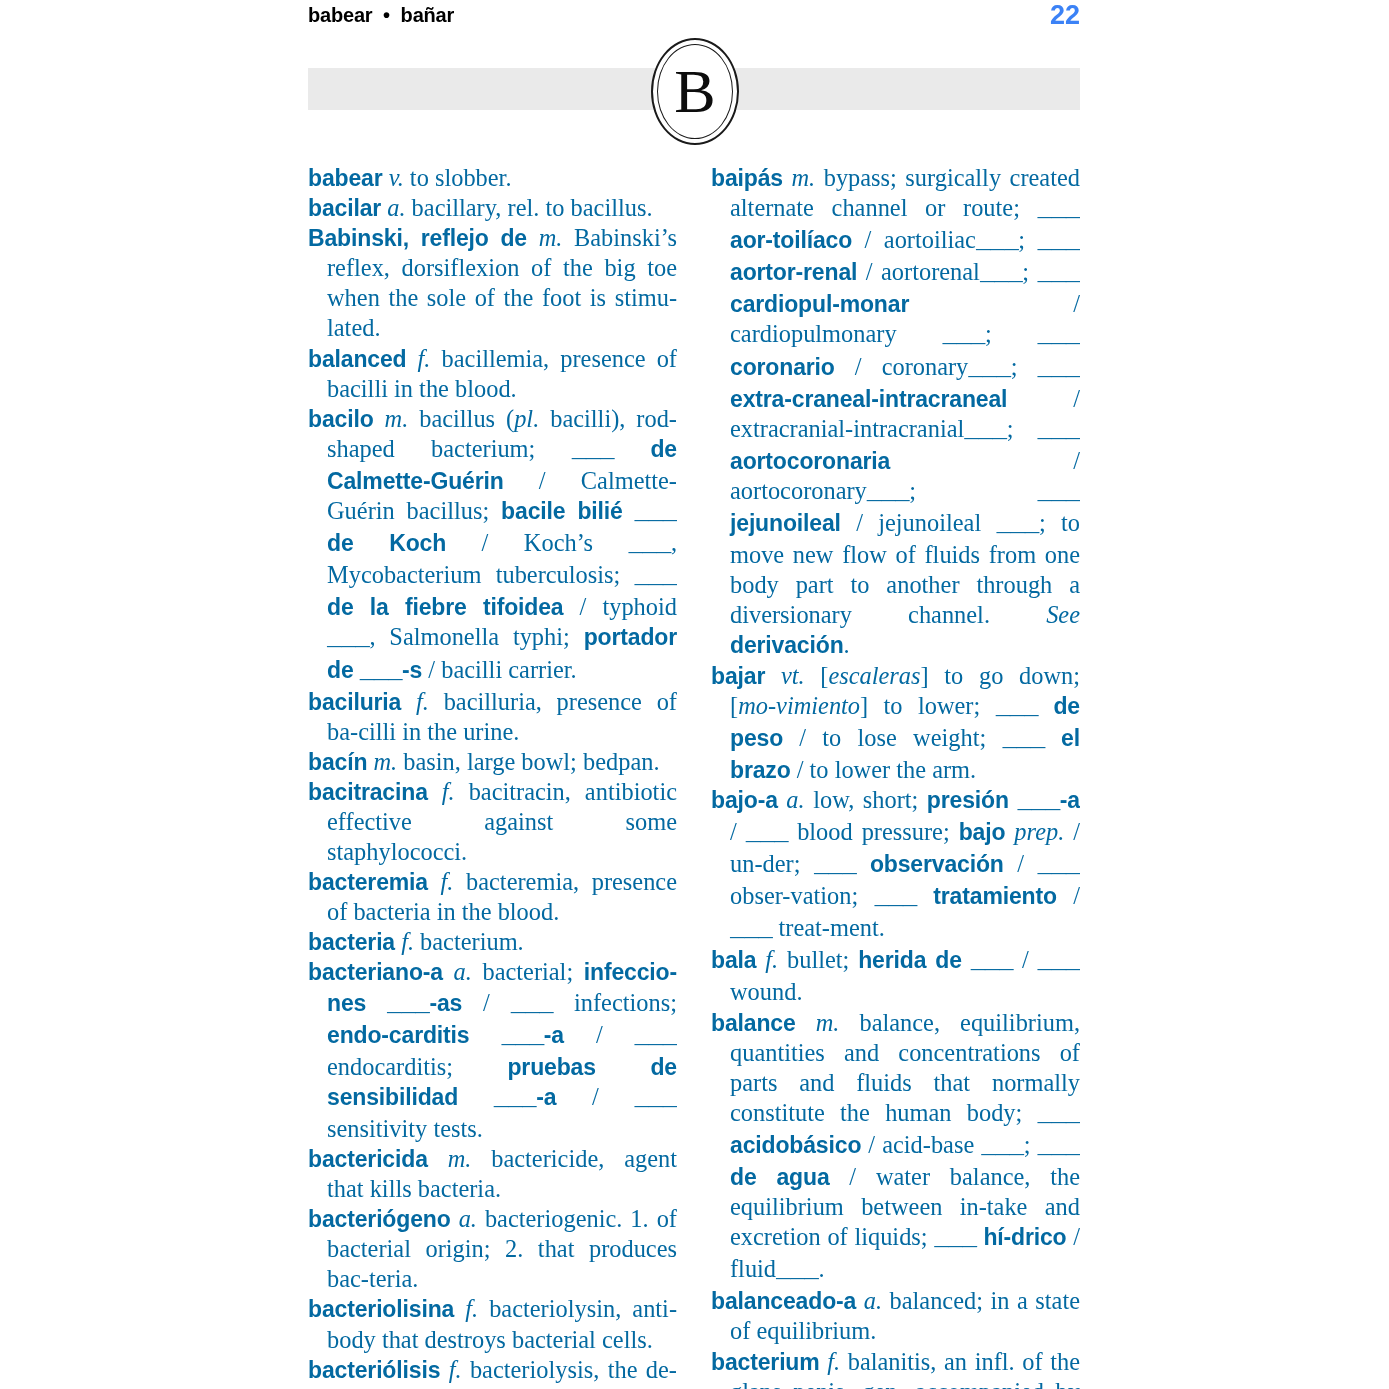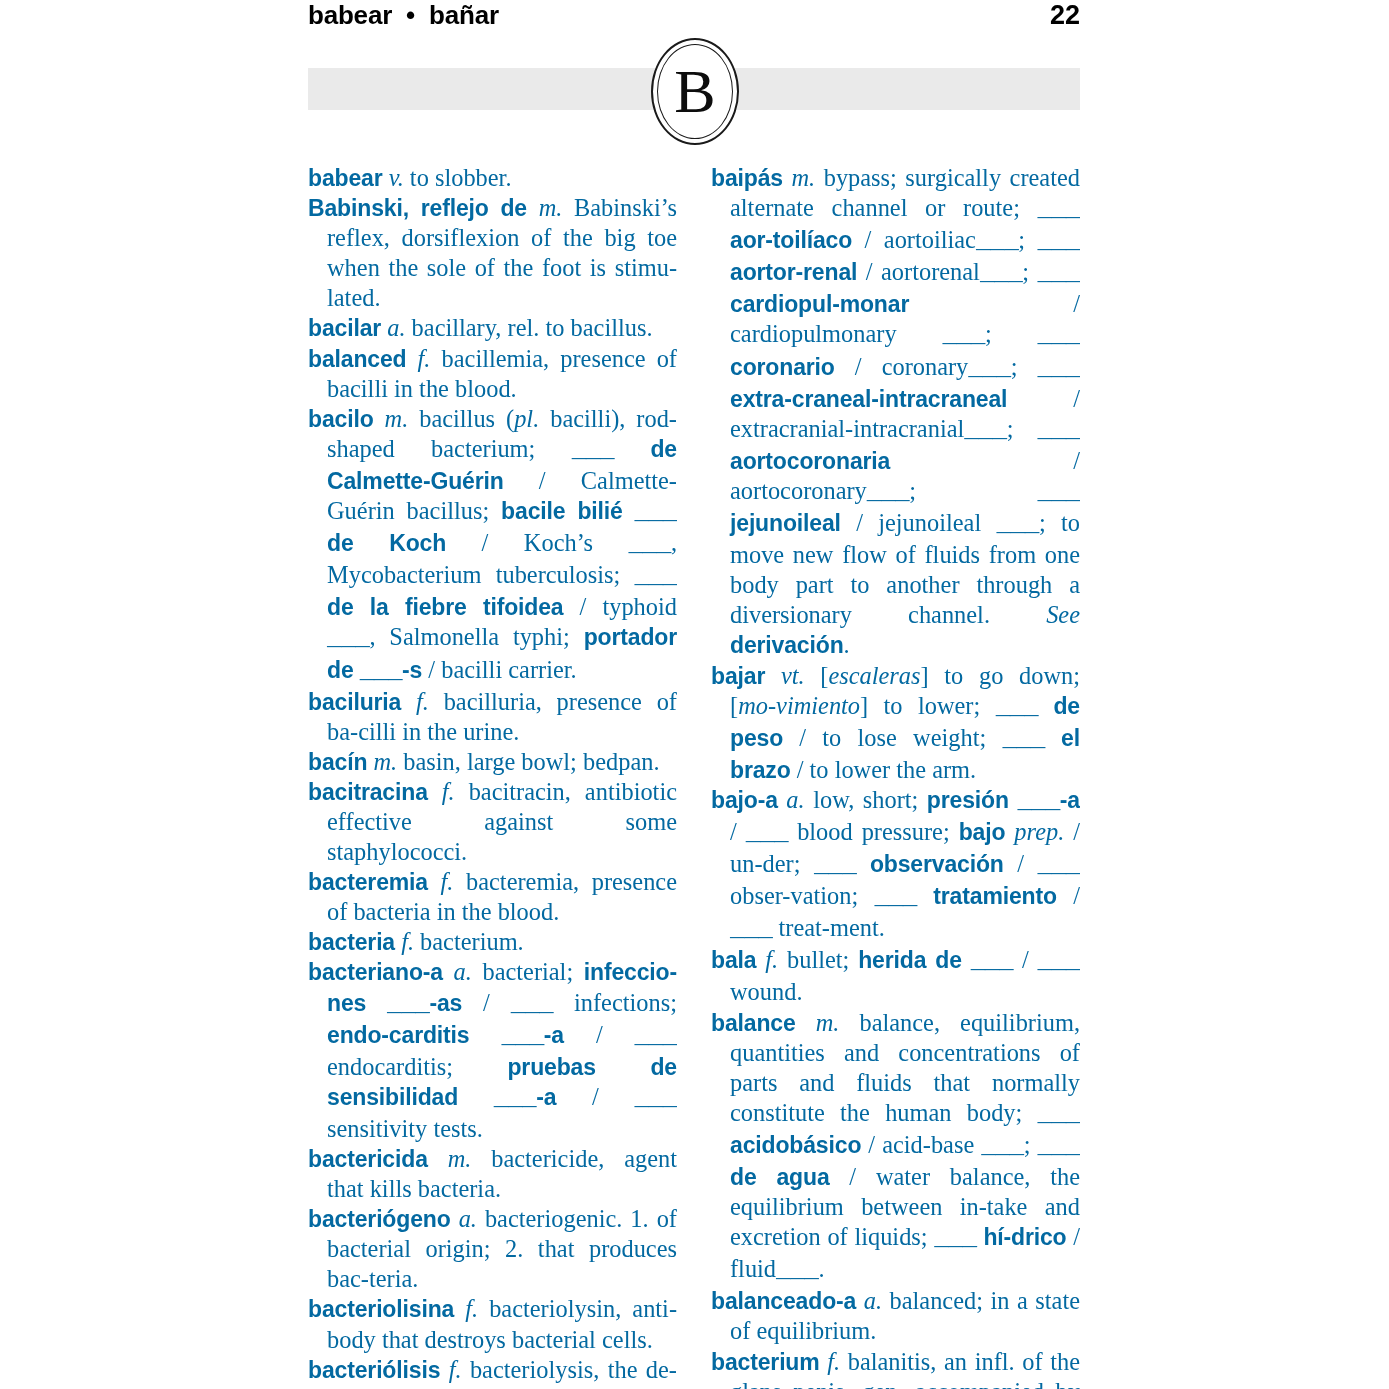--- a/index.html
+++ b/index.html
@@ -23,31 +23,31 @@
     right: 309px;
     top: 0px;
     height: 34px;
     display: flex;
     align-items: flex-start;
     justify-content: space-between;
   }
   .runhead-title {
     font-family: "Liberation Sans", "DejaVu Sans", sans-serif;
     font-weight: bold;
-    font-size: 26px;
+    font-size: 20px;
     letter-spacing: -0.2px;
     color: #000;
     line-height: 30px;
     white-space: pre;
   }
   .runhead-folio {
     font-family: "Liberation Sans", "DejaVu Sans", sans-serif;
     font-weight: bold;
     font-size: 27px;
-    color: #000000;
+    color: #3b82f6;
     line-height: 30px;
   }
 
   
   .divider {
     position: absolute;
     left: 0;
     top: 34px;
     width: 1389px;
     height: 115px;
@@ -155,22 +155,22 @@
     <div class="divider-band"></div>
     <div class="letter-badge">
       <div class="letter-badge-inner"></div>
       <div class="letter-badge-glyph">B</div>
     </div>
   </div>
 
   <div class="columns">
     <div class="col">
         <p class="entry"><span class="hw">babear</span> <span class="it">v.</span> to slobber.</p>
+        <p class="entry"><span class="hw">bacilar</span> <span class="it">a.</span> bacillary, rel. to bacillus.</p>
         <p class="entry"><span class="hw">Babinski, reflejo de</span> <span class="it">m.</span> Babinski’s reflex, dorsiflexion of the big toe when the sole of the foot is stimu-lated.</p>
-        <p class="entry"><span class="hw">bacilar</span> <span class="it">a.</span> bacillary, rel. to bacillus.</p>
         <p class="entry"><span class="hw">balanced</span> <span class="it">f.</span> bacillemia, presence of bacilli in the blood.</p>
         <p class="entry"><span class="hw">bacilo</span> <span class="it">m.</span> bacillus (<span class="it">pl.</span> bacilli), rod-shaped bacterium; <span class="blank">___</span> <span class="b">de Calmette-Guérin</span> / Calmette-Guérin bacillus; <span class="b">bacile bilié</span> <span class="blank">___</span> <span class="b">de Koch</span> / Koch’s <span class="blank">___</span>, Mycobacterium tuberculosis; <span class="blank">___</span> <span class="b">de la fiebre tifoidea</span> / typhoid <span class="blank">___</span>, Salmonella typhi; <span class="b">portador de</span> <span class="blank">___</span><span class="b">-s</span> / bacilli carrier.</p>
         <p class="entry"><span class="hw">baciluria</span> <span class="it">f.</span> bacilluria, presence of ba-cilli in the urine.</p>
         <p class="entry"><span class="hw">bacín</span> <span class="it">m.</span> basin, large bowl; bedpan.</p>
         <p class="entry"><span class="hw">bacitracina</span> <span class="it">f.</span> bacitracin, antibiotic effective against some staphylococci.</p>
         <p class="entry"><span class="hw">bacteremia</span> <span class="it">f.</span> bacteremia, presence of bacteria in the blood.</p>
         <p class="entry"><span class="hw">bacteria</span> <span class="it">f.</span> bacterium.</p>
         <p class="entry"><span class="hw">bacteriano-a</span> <span class="it">a.</span> bacterial; <span class="b">infeccio-nes</span> <span class="blank">___</span><span class="b">-as</span> / <span class="blank">___</span> infections; <span class="b">endo-carditis</span> <span class="blank">___</span><span class="b">-a</span> / <span class="blank">___</span> endocarditis; <span class="b">pruebas de sensibilidad</span> <span class="blank">___</span><span class="b">-a</span> / <span class="blank">___</span> sensitivity tests.</p>
         <p class="entry"><span class="hw">bactericida</span> <span class="it">m.</span> bactericide, agent that kills bacteria.</p>
         <p class="entry"><span class="hw">bacteriógeno</span> <span class="it">a.</span> bacteriogenic. 1. of bacterial origin; 2. that produces bac-teria.</p>

